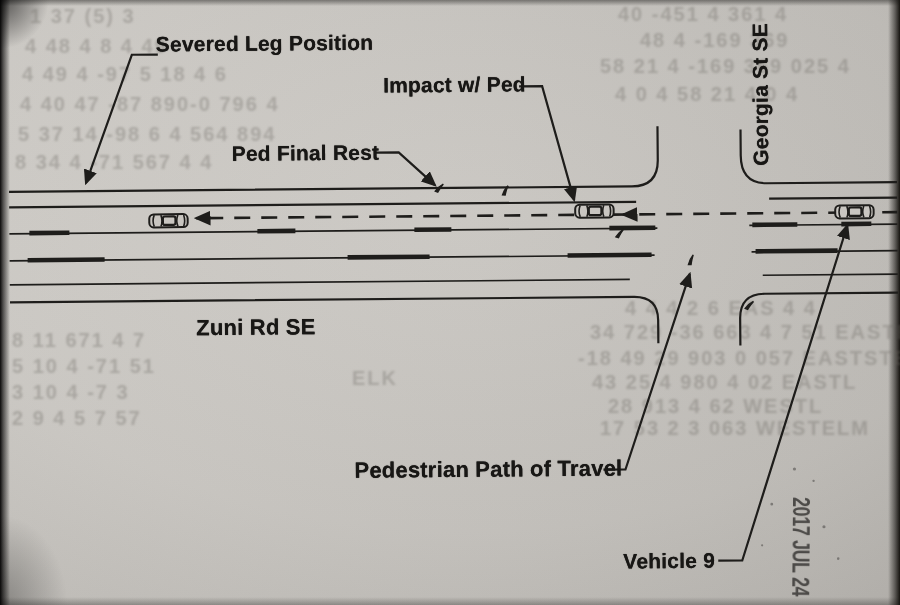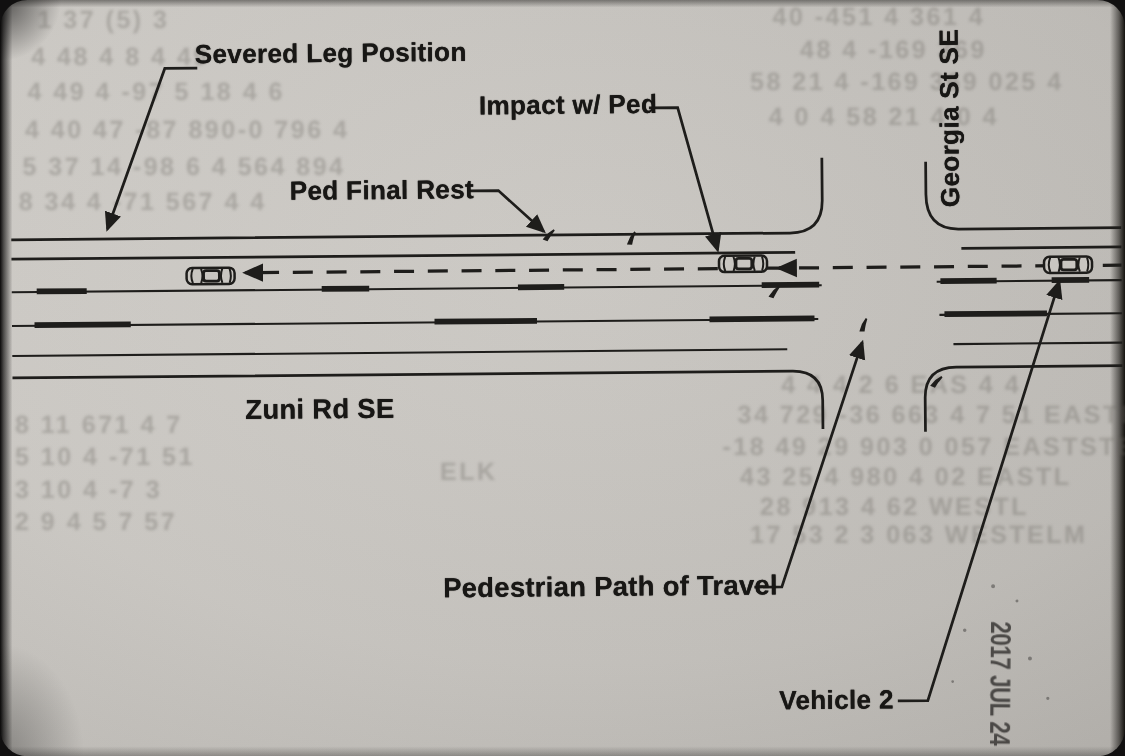--- a/index.html
+++ b/index.html
@@ -8,21 +8,20 @@
     font-family:"Liberation Sans",sans-serif;
     background:
       radial-gradient(70px 70px at 0% 0%, rgba(0,0,0,.60), rgba(0,0,0,0) 70%),
       radial-gradient(90px 120px at 0% 100%, rgba(0,0,0,.30), rgba(0,0,0,0) 75%),
       linear-gradient(90deg, #0b0a0a 0px, rgba(12,11,11,.65) 3px, rgba(12,11,11,0) 10px),
       linear-gradient(270deg, #15130f 0px, rgba(22,20,17,.55) 5px, rgba(22,20,17,0) 12px),
       linear-gradient(180deg, rgba(18,17,15,.45) 0px, rgba(18,17,15,0) 6px),
       linear-gradient(0deg, rgba(18,17,15,.30) 0px, rgba(18,17,15,0) 8px),
       linear-gradient(100deg, rgba(255,255,255,.06), rgba(0,0,0,.07)),
       radial-gradient(130% 115% at 52% 36%, #d1cec9 0%, #c9c6c1 45%, #bbb8b3 72%, #a3a09b 100%);
-    border-radius: 22px;
   }
   .scene{position:absolute;inset:0;transform:rotate(-0.5deg);transform-origin:50% 50%;}
   .label{
     position:absolute;color:#181715;font-weight:bold;font-size:21px;line-height:1;
     white-space:nowrap;text-shadow:0 0 .7px #181715;letter-spacing:.2px;
   }
   .label.vertical{transform:rotate(-90deg);transform-origin:50% 50%;text-align:center;}
   .stamp{
     position:absolute;left:736px;top:537px;width:124px;text-align:center;
     color:#3d3b39;font-weight:bold;font-size:23px;line-height:1;white-space:nowrap;
@@ -148,19 +147,19 @@
         <circle cx="836" cy="562" r="1.3"></circle>
           <circle cx="760" cy="548" r="1.1"></circle>
       </g>
     </svg>
 
     <div class="label" style="left:158px;top:31px">Severed Leg Position</div>
     <div class="label" style="left:385px;top:74px">Impact w/ Ped</div>
     <div class="label" style="left:233px;top:141px">Ped Final Rest</div>
     <div class="label" style="left:196px;top:315px;font-size:22px">Zuni Rd SE</div>
     <div class="label" style="left:353px;top:459px;font-size:22px">Pedestrian Path of Travel</div>
-    <div class="label" style="left:621px;top:552px">Vehicle 2</div>
+    <div class="label" style="left:621px;top:552px">Vehicle 9</div>
     <div class="label vertical" style="left:692px;top:88px;width:140px;font-size:21px">Georgia St SE</div>
 
     <div class="stamp">2017 JUL 24</div>
 
   </div>
 </div>
 
 </body></html>

